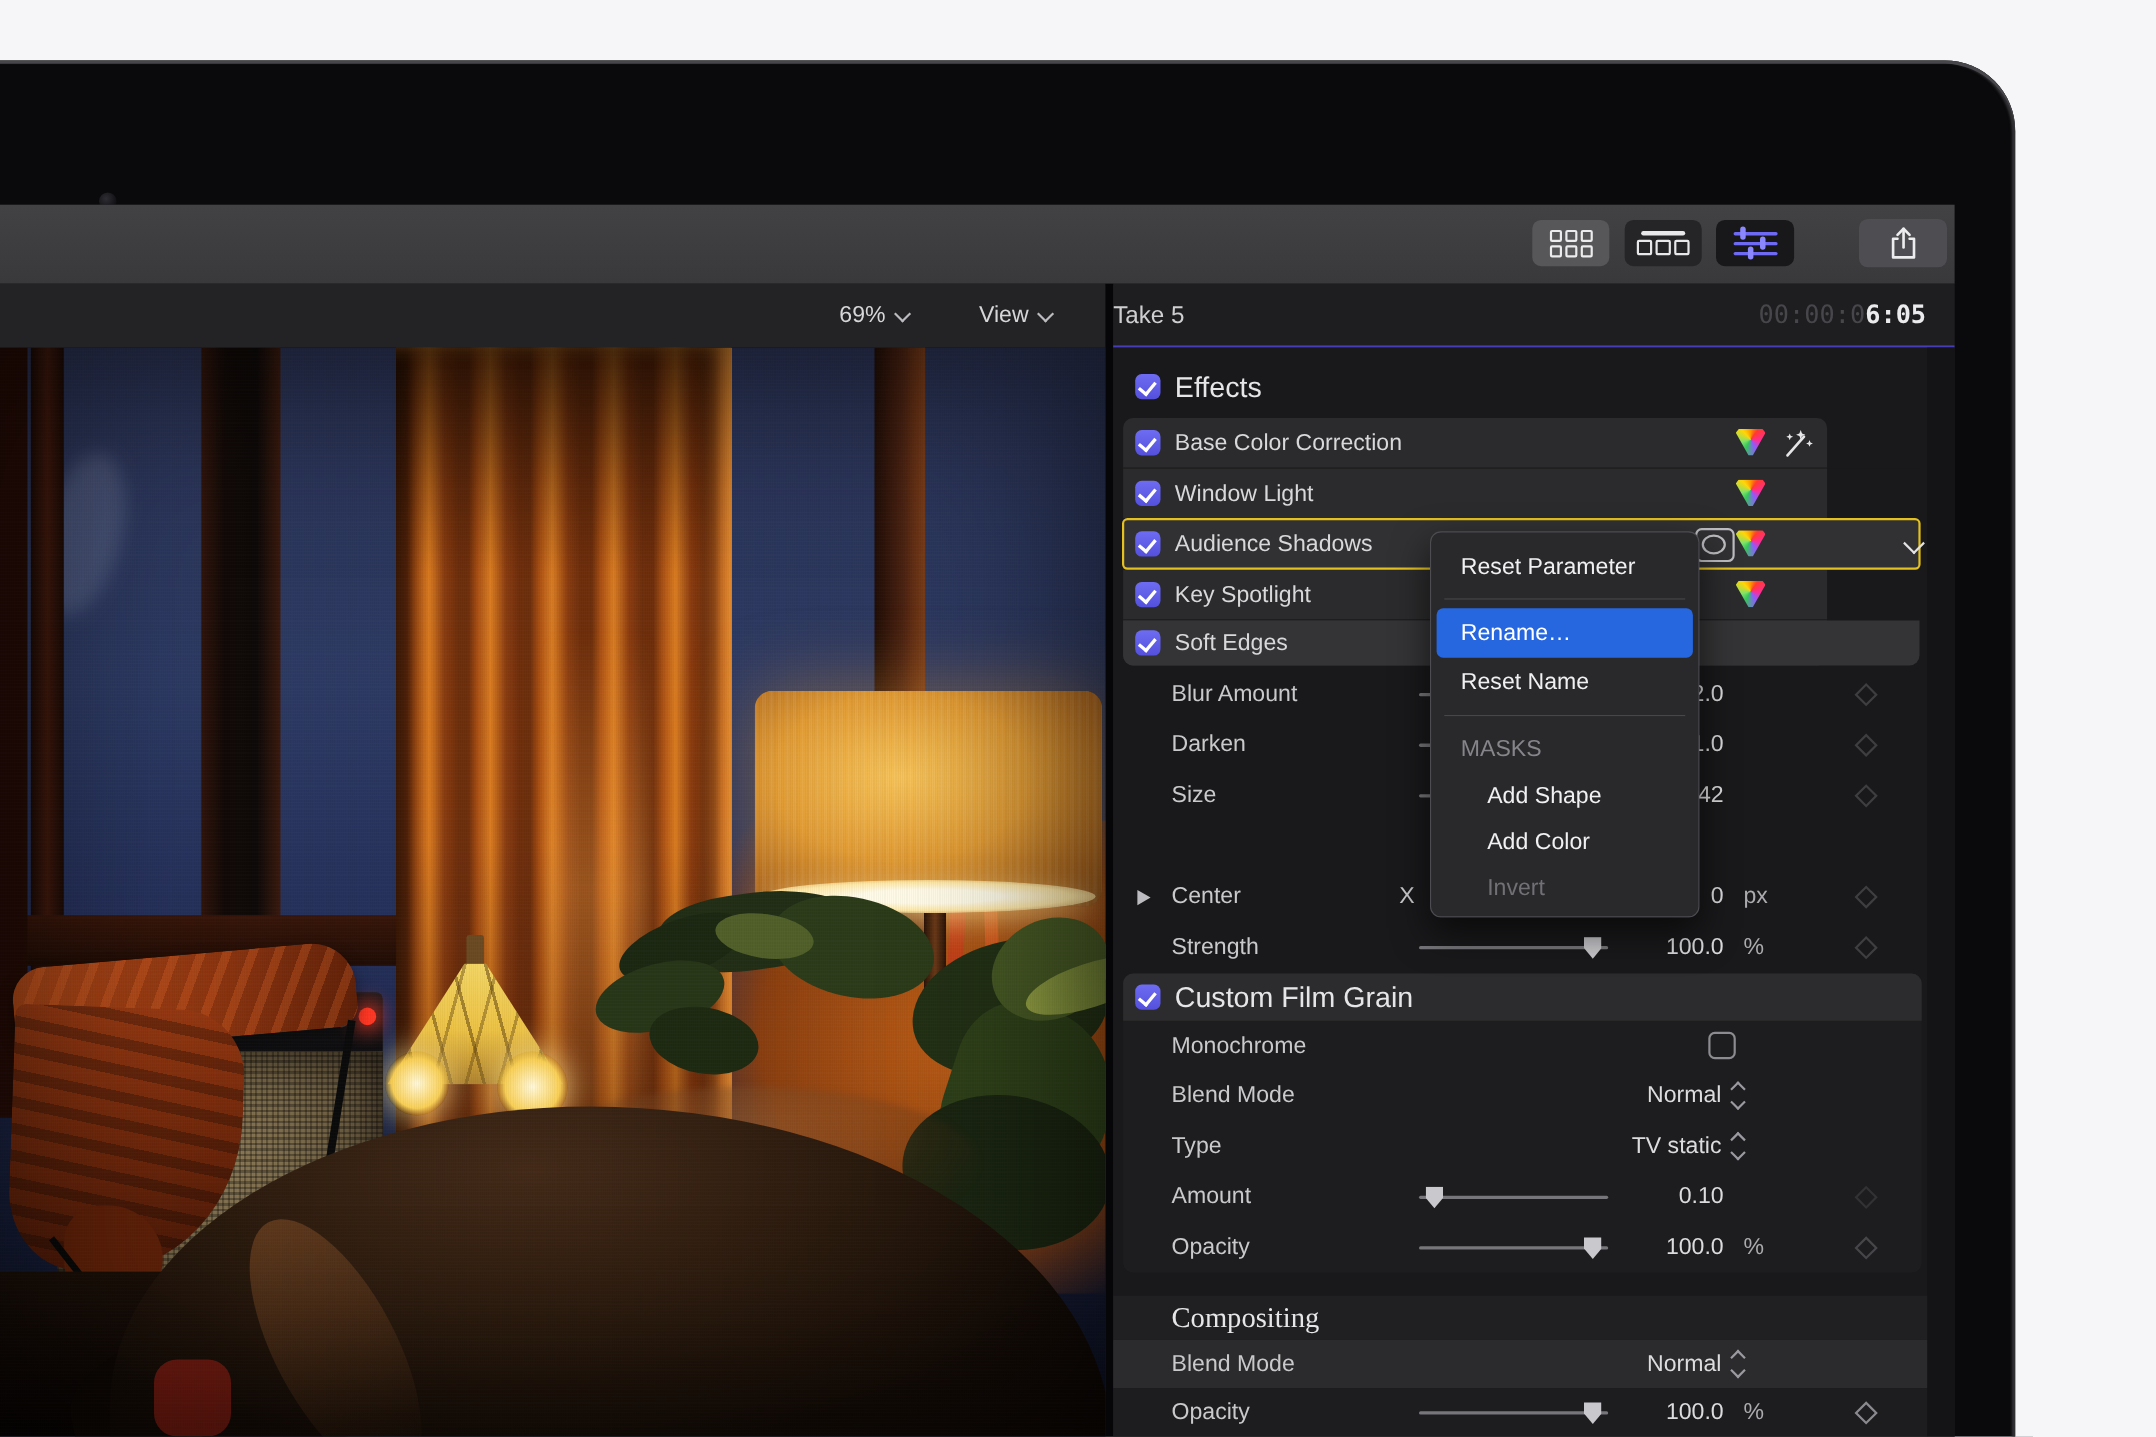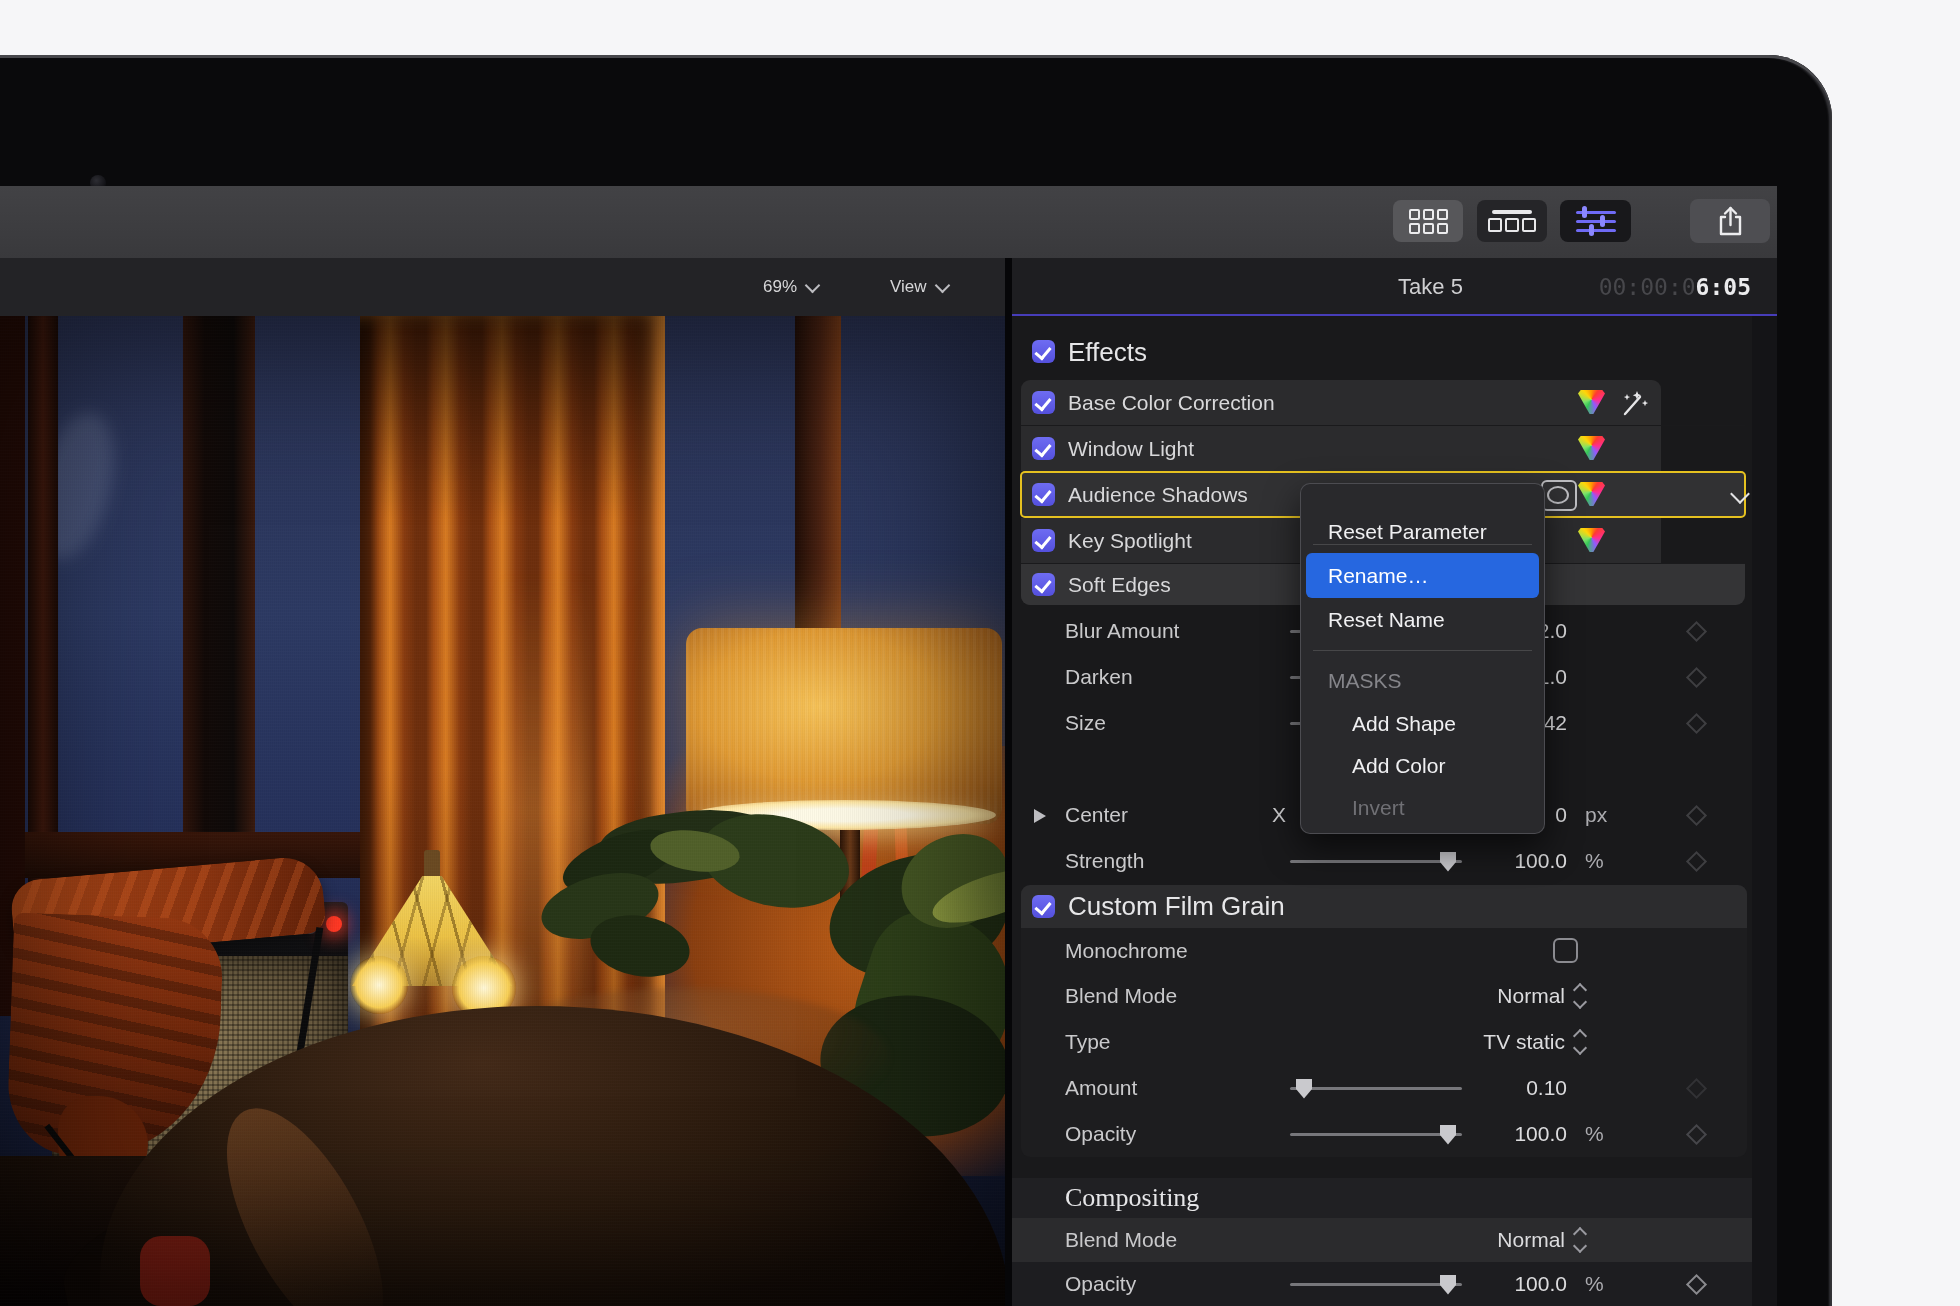--- a/index.html
+++ b/index.html
@@ -19,28 +19,28 @@
   .gridicon i{border:2.2px solid #ececee;border-radius:2px;display:block;}
   .fsicon{display:flex;flex-direction:column;align-items:center;}
   .fsicon .bar{width:40px;height:3.5px;background:#e8e8ea;border-radius:2px;margin-bottom:4px;}
   .fsicon .sq{display:flex;gap:3px;}
   .fsicon .sq i{width:10px;height:10px;border:2.2px solid #e8e8ea;border-radius:2px;display:block;}
   .slicon{width:40px;display:flex;flex-direction:column;gap:6px;}
   .slicon .r{position:relative;height:3px;background:#6f6af5;border-radius:2px;}
   .slicon .r i{position:absolute;top:-4.5px;width:5px;height:12px;background:#8b87ff;border-radius:2.5px;}
   
   #vbar{position:absolute;left:0;top:72px;width:1005px;height:58px;background:#232326;border-bottom:1px solid #000;}
-  .vbartext{position:absolute;top:0;height:58px;line-height:58px;color:#d6d6d8;font-size:17px;}
+  .vbartext{position:absolute;top:0;height:58px;line-height:58px;color:#d6d6d8;font-size:21px;}
   .chev{display:inline-block;width:9px;height:9px;border-right:2.4px solid #bcbcc0;border-bottom:2.4px solid #bcbcc0;
     transform:rotate(45deg);vertical-align:middle;margin-left:10px;margin-bottom:4px;}
   #divider{position:absolute;left:1005px;top:72px;width:7px;height:1048px;background:#060608;}
   #tabbar{position:absolute;left:1012px;top:72px;width:765px;height:58px;background:#1e1e21;}
   #tabunderline{position:absolute;left:1012px;top:128px;width:765px;height:2px;background:#473db9;}
   .tico{position:absolute;top:86px;}
-  #paneltitle{position:absolute;left:1048px;top:72px;width:765px;height:58px;text-align:center;line-height:58px;
+  #paneltitle{position:absolute;left:1012px;top:72px;width:765px;height:58px;text-align:left;line-height:58px;
     color:#cfcfd1;font-size:22px;}
   #tc{position:absolute;right:26px;top:0;height:58px;line-height:58px;font-family:"DejaVu Sans Mono",monospace;font-size:23px;}
   #tc .dim{color:#47474b;} #tc .lit{color:#ebebed;font-weight:bold;}
   
   #panel{position:absolute;left:1012px;top:130px;width:765px;height:990px;background:#19191b;}
   #gutter{position:absolute;left:1752px;top:130px;width:25px;height:990px;background:#141417;}
   .ckb{position:absolute;width:23px;height:23px;border-radius:6px;background:linear-gradient(180deg,#6e6cf2,#5450dd);}
   .ckb:after{content:"";position:absolute;left:6px;top:3.5px;width:7px;height:12px;border-right:3px solid #fff;
     border-bottom:3px solid #fff;transform:rotate(40deg);}
   .ckb-empty{position:absolute;width:21px;height:21px;border-radius:6px;border:2.4px solid #8b8b90;background:transparent;}
@@ -449,21 +449,21 @@
     <span class="plabel" style="line-height:44px;">Opacity</span>
     <span class="track" style="top:20.5px;">
         <span class="thumb" style="left:150px;"></span>
       </span>
     <span class="pval" style="line-height:44px;">100.0</span>
     <span class="punit" style="line-height:44px;">%</span>
     <span class="kf" style="border-color:#8a8a8e;top:15px;"></span>
   </div>
 
   <div id="cmenu">
-    <div class="mitem" style="top:28px;">
+    <div class="mitem" style="top:12px;">
       <span class="txt">Reset Parameter</span>
     </div>
     <div class="msep" style="top:60px;"></div>
     <div class="mitem" id="mi-rename">
       <span class="hl"></span>
       <span class="txt">Rename…</span>
     </div>
     <div class="mitem" style="top:116px;">
       <span class="txt">Reset Name</span>
     </div>

